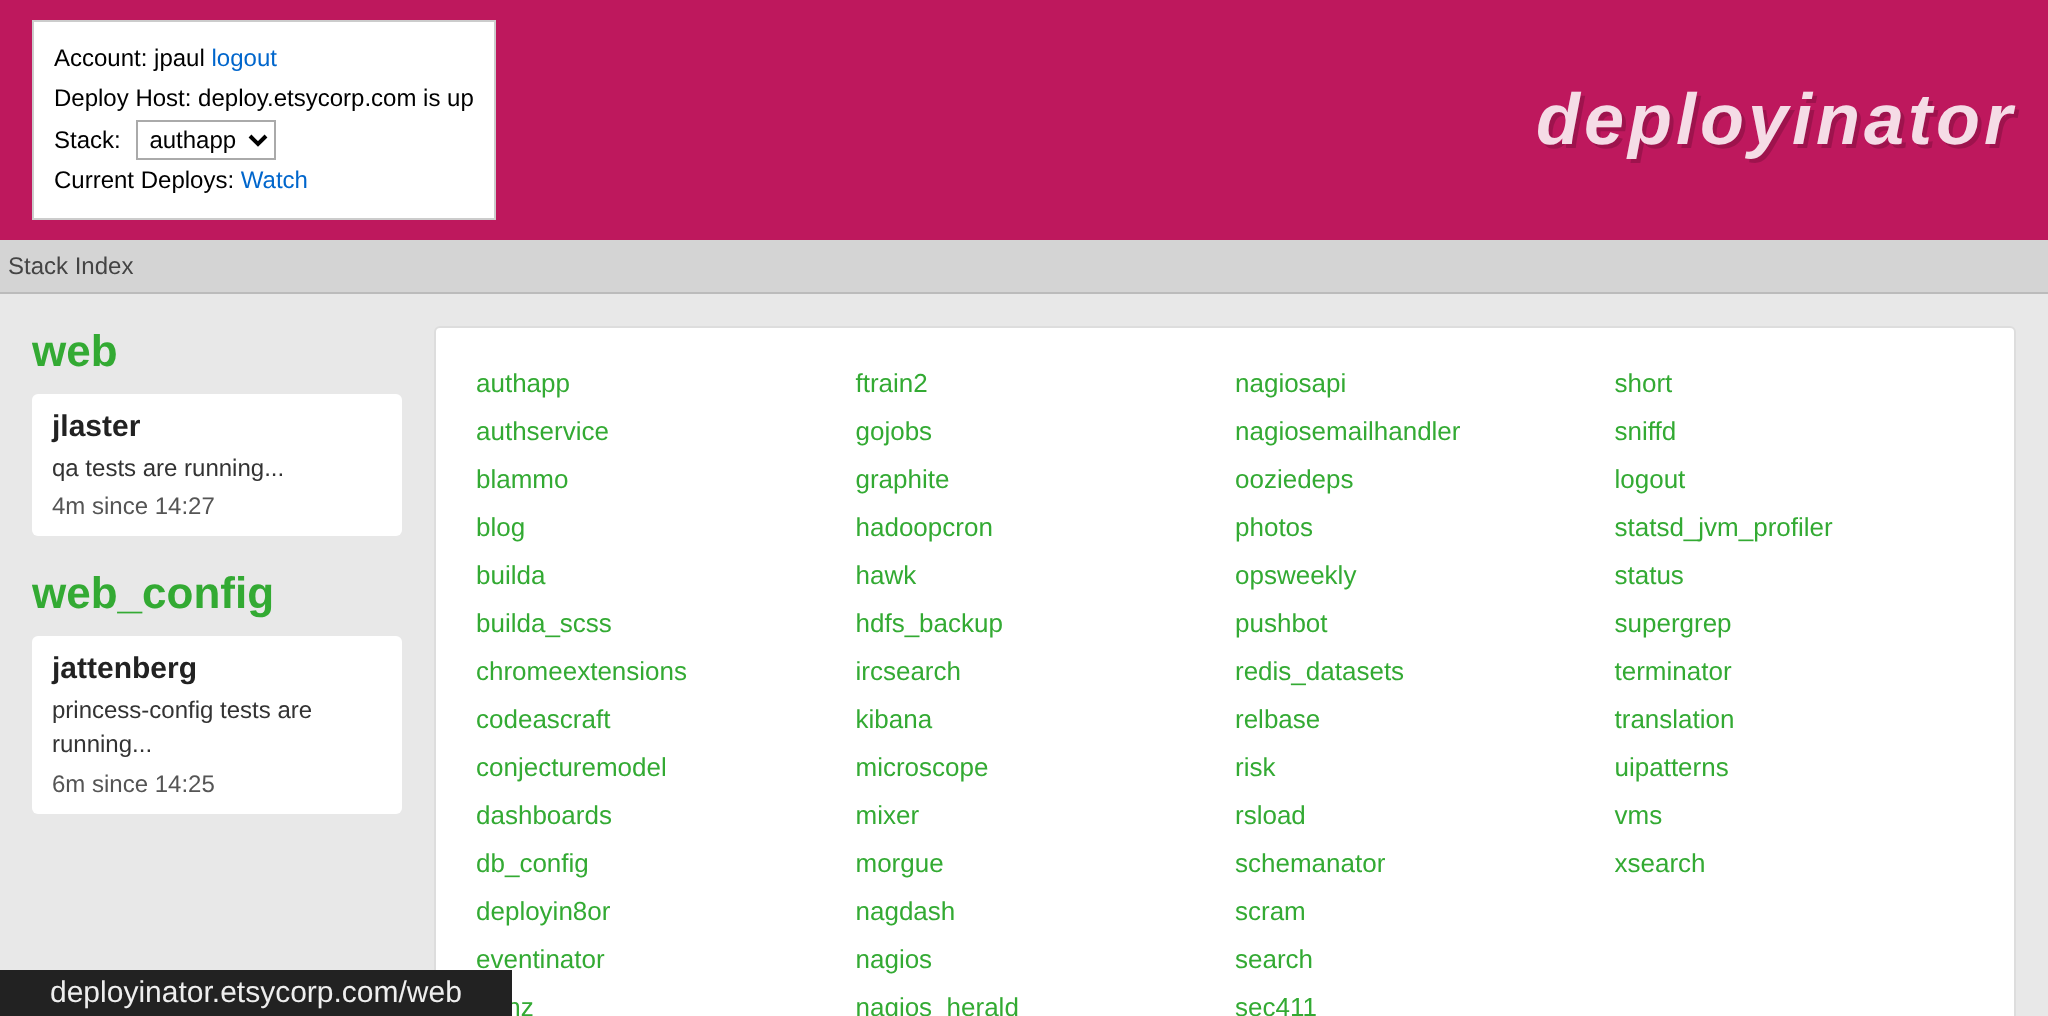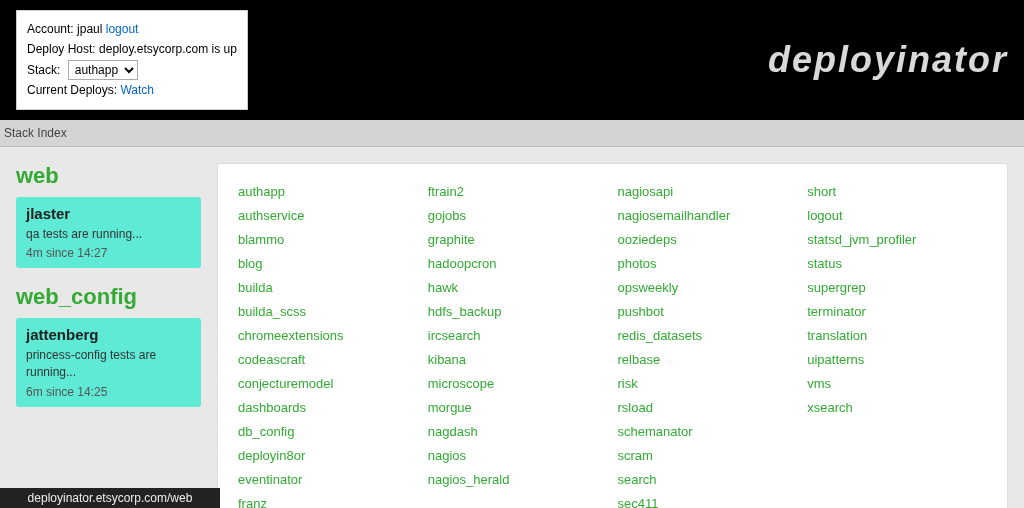--- a/index.html
+++ b/index.html
@@ -1,20 +1,20 @@
 <!DOCTYPE html>
 <html><head>
   <meta charset="utf-8">
   <style>
     * { margin: 0; padding: 0; box-sizing: border-box; }
     body { font-family: Arial, sans-serif; background: #e8e8e8; font-size: 13px; }
 
     
     #header {
-      background: #000000;
+      background: #be185d;
       padding: 10px 16px;
       display: flex;
       align-items: center;
       justify-content: space-between;
       min-height: 90px;
     }
     #account-box {
       background: white;
       border: 1px solid #ccc;
       padding: 8px 10px;
@@ -64,21 +64,21 @@
       max-width: 185px;
     }
     .stack-group { margin-bottom: 16px; }
     .stack-title {
       color: #3a3;
       font-size: 22px;
       font-weight: bold;
       margin-bottom: 8px;
     }
     .deploy-card {
-      background: #5eead4;
+      background: #ffffff;
       border-radius: 3px;
       padding: 8px 10px;
       font-size: 12px;
     }
     .deploy-card .username {
       font-size: 15px;
       font-weight: bold;
       color: #222;
       margin-bottom: 4px;
     }
@@ -112,22 +112,22 @@
       display: block;
     }
 
     
     #statusbar {
       position: fixed;
       bottom: 0;
       left: 0;
       background: #222;
       color: #eee;
-      font-size: 12px;
-      padding: 3px 10px;
+      font-size: 15px;
+      padding: 3px 25px;
       min-width: 220px;
       text-align: center;
     }
   </style>
 </head>
 <body>
 
 <div id="header">
   <div id="account-box">
     <div>
@@ -199,20 +199,21 @@
         <div>
           <a class="stack-link" href="#">ftrain2</a>
           <a class="stack-link" href="#">gojobs</a>
           <a class="stack-link" href="#">graphite</a>
           <a class="stack-link" href="#">hadoopcron</a>
           <a class="stack-link" href="#">hawk</a>
           <a class="stack-link" href="#">hdfs_backup</a>
           <a class="stack-link" href="#">ircsearch</a>
           <a class="stack-link" href="#">kibana</a>
           <a class="stack-link" href="#">microscope</a>
+          <a class="stack-link" href="#">mixer</a>
           <a class="stack-link" href="#">morgue</a>
           <a class="stack-link" href="#">nagdash</a>
           <a class="stack-link" href="#">nagios</a>
           <a class="stack-link" href="#">nagios_herald</a>
         </div>
         <div>
           <a class="stack-link" href="#">nagiosapi</a>
           <a class="stack-link" href="#">nagiosemailhandler</a>
           <a class="stack-link" href="#">ooziedeps</a>
           <a class="stack-link" href="#">photos</a>
@@ -222,20 +223,21 @@
           <a class="stack-link" href="#">relbase</a>
           <a class="stack-link" href="#">risk</a>
           <a class="stack-link" href="#">rsload</a>
           <a class="stack-link" href="#">schemanator</a>
           <a class="stack-link" href="#">scram</a>
           <a class="stack-link" href="#">search</a>
           <a class="stack-link" href="#">sec411</a>
         </div>
         <div>
           <a class="stack-link" href="#">short</a>
+          <a class="stack-link" href="#">sniffd</a>
           <a class="stack-link" href="#">logout</a>
           <a class="stack-link" href="#">statsd_jvm_profiler</a>
           <a class="stack-link" href="#">status</a>
           <a class="stack-link" href="#">supergrep</a>
           <a class="stack-link" href="#">terminator</a>
           <a class="stack-link" href="#">translation</a>
           <a class="stack-link" href="#">uipatterns</a>
           <a class="stack-link" href="#">vms</a>
           <a class="stack-link" href="#">xsearch</a>
         </div>

